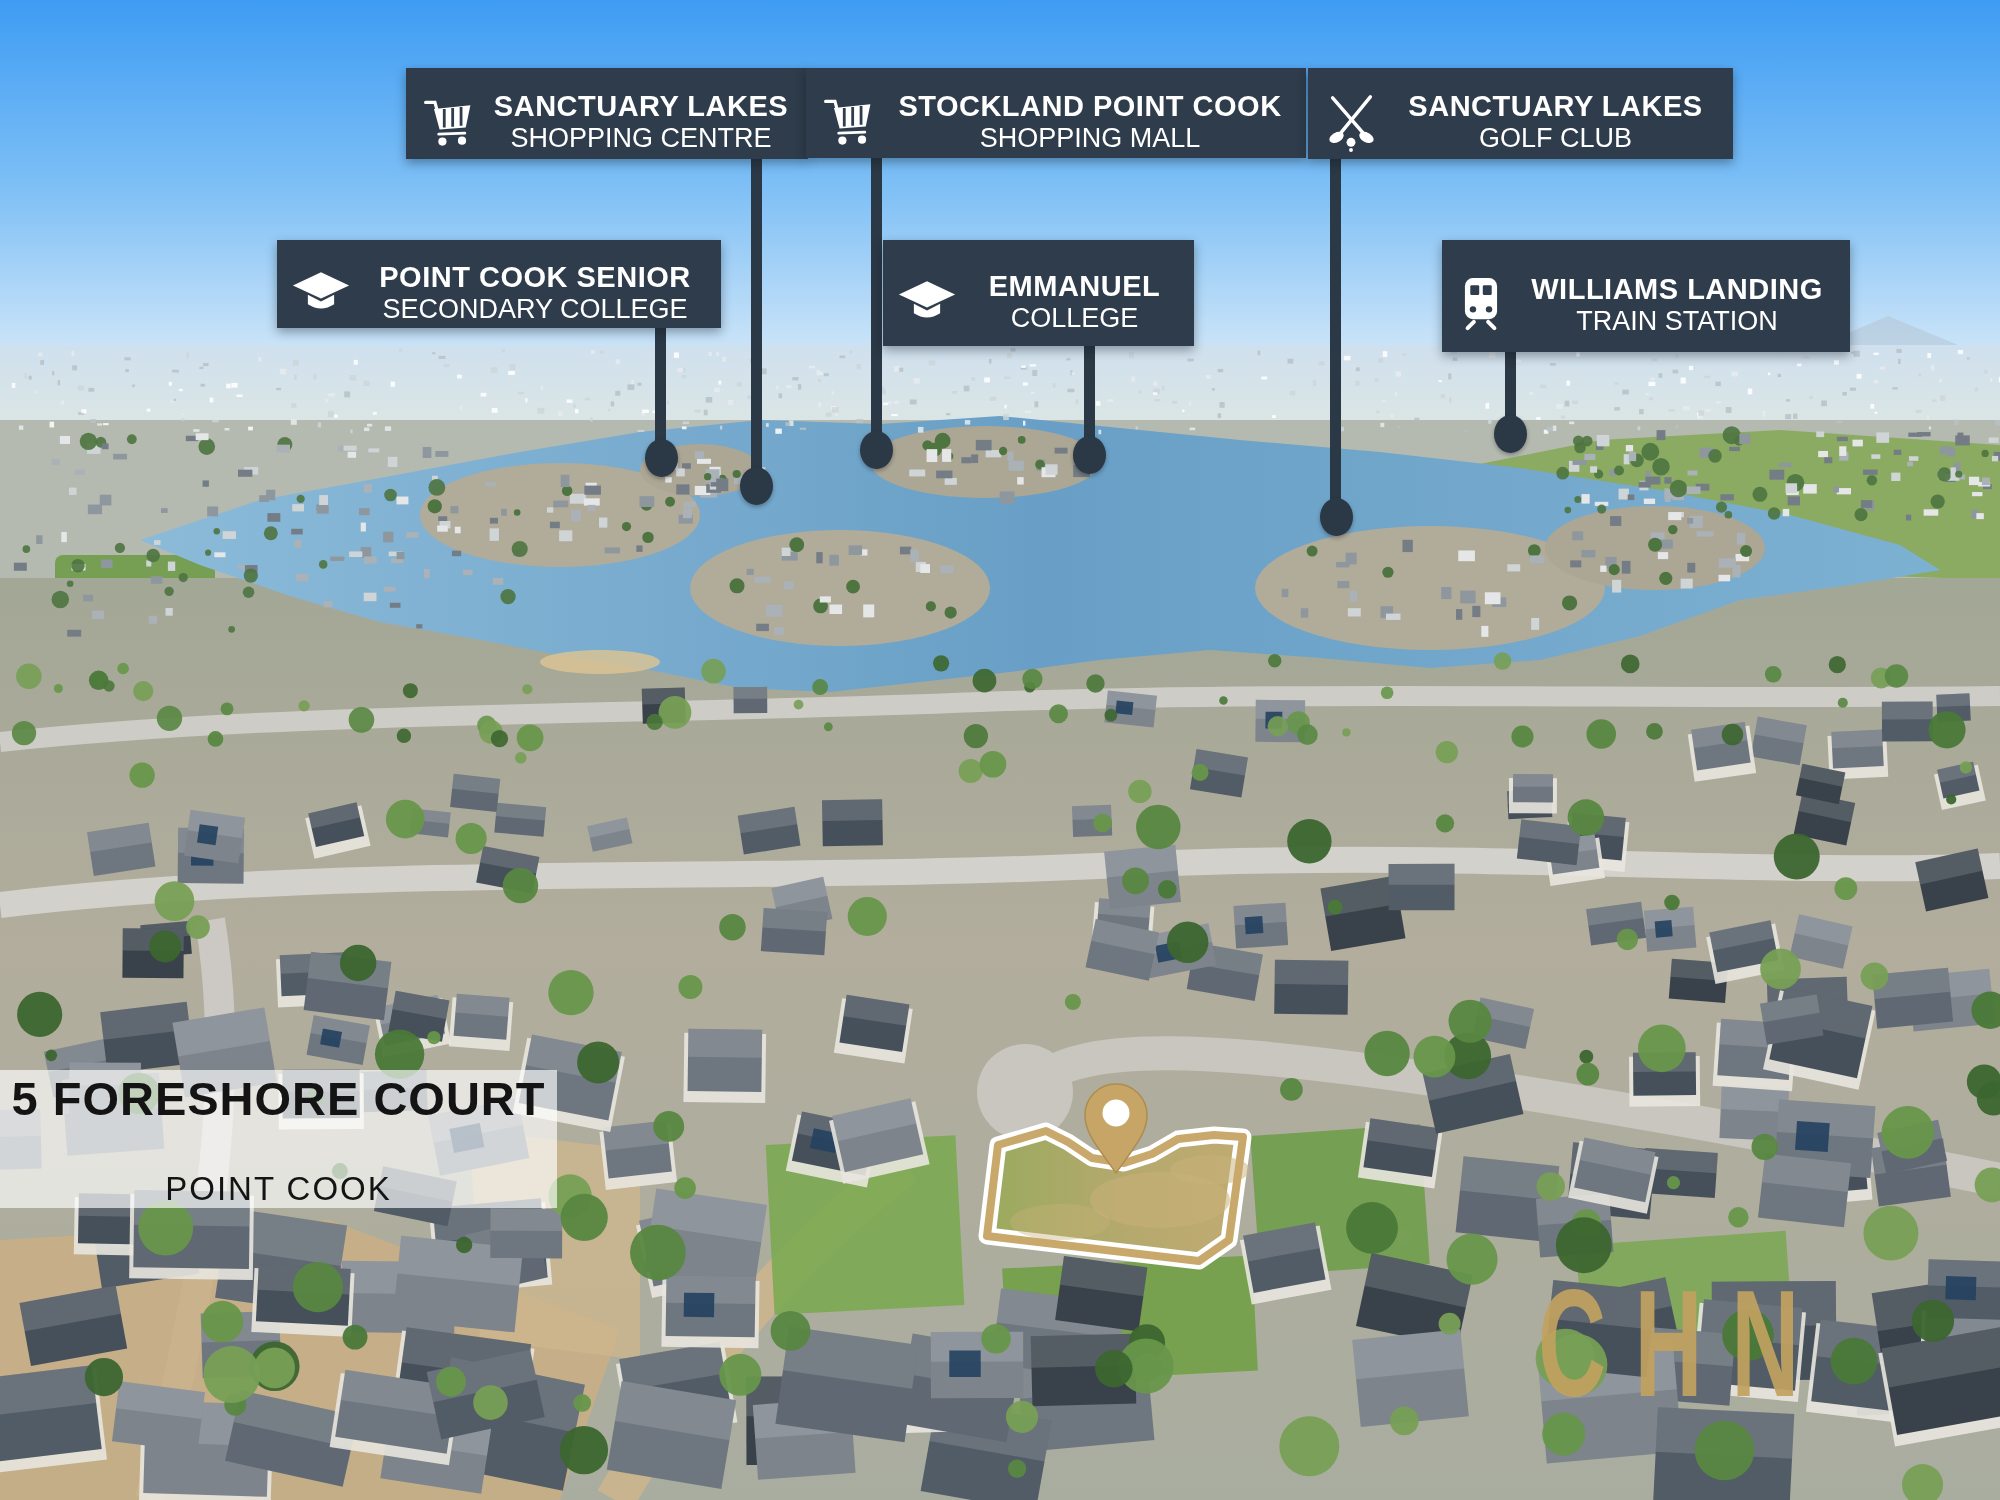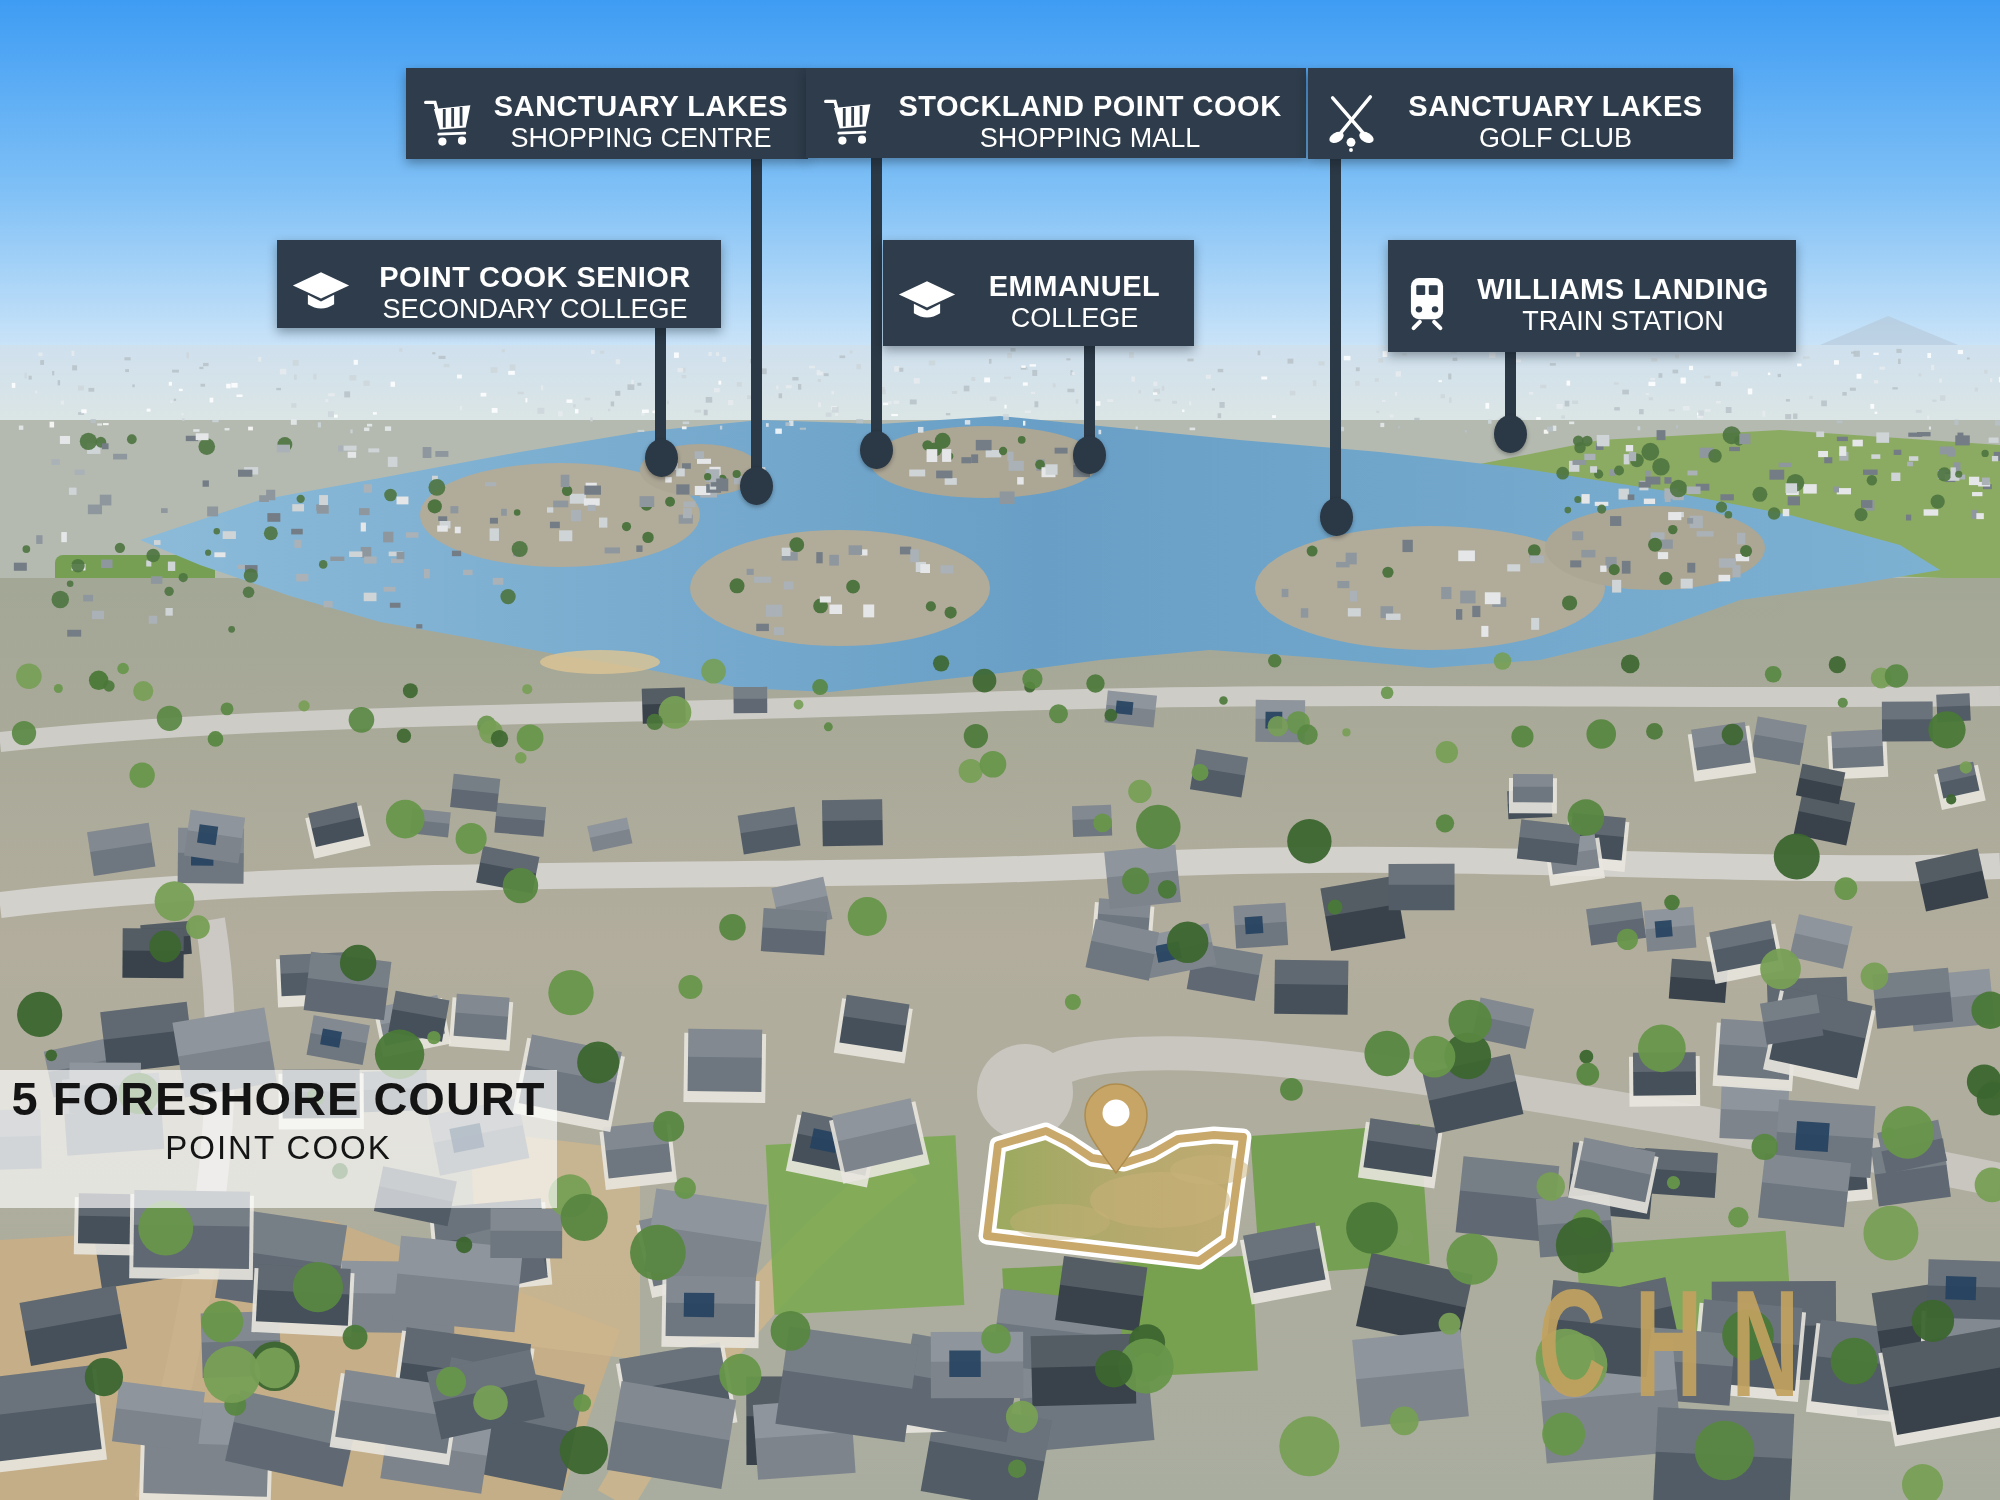--- a/index.html
+++ b/index.html
@@ -26,28 +26,28 @@
   .c1d{left:860px;top:431px}
   .c2{left:1308px;top:68px;width:399px;height:75px}
   .c2l{left:1330px;top:143px;height:374px}
   .c2d{left:1320px;top:498px}
   .c3{left:277px;top:240px;width:418px;height:72px}
   .c3l{left:655px;top:318px;height:140px}
   .c3d{left:645px;top:439px}
   .c4{left:883px;top:240px;width:285px;height:90px}
   .c4l{left:1084px;top:318px;height:137px}
   .c4d{left:1073px;top:436px}
-  .c5{left:1388px;top:240px;width:382px;height:96px}
+  .c5{left:1442px;top:240px;width:382px;height:96px}
   .c5l{left:1505px;top:318px;height:116px}
   .c5d{left:1494px;top:415px}
 
   
   .addr{position:absolute;left:0;top:1070px;width:557px;height:138px;
         background:rgba(255,255,255,.66);display:flex;flex-direction:column;
-        justify-content:flex-start;text-align:center;color:#141414;}
+        justify-content:space-between;text-align:center;color:#141414;}
   .addr .a1{font-size:47px;font-weight:bold;letter-spacing:1px;line-height:1.25;}
   .addr .a2{font-size:33px;letter-spacing:2px;line-height:1.15;}
 
   
   .wm{position:absolute;left:1538px;top:1256px;font-size:152px;font-weight:bold;
       letter-spacing:46px;color:#c2a25f;opacity:.92;transform:scaleX(.62);
       transform-origin:0 0;white-space:nowrap;}
 </style>
 </head>
 <body>

